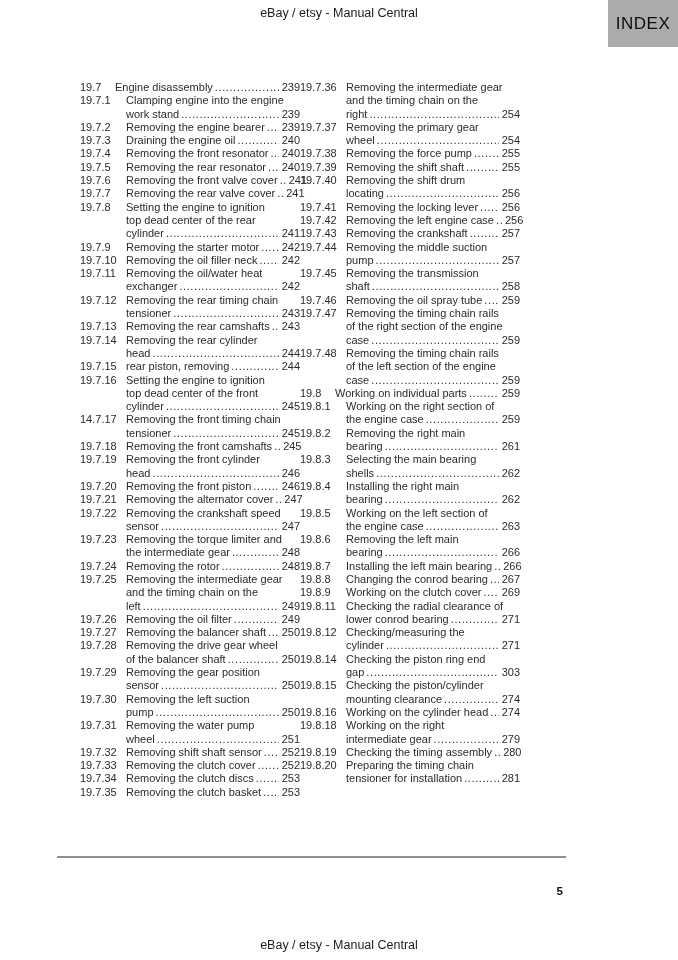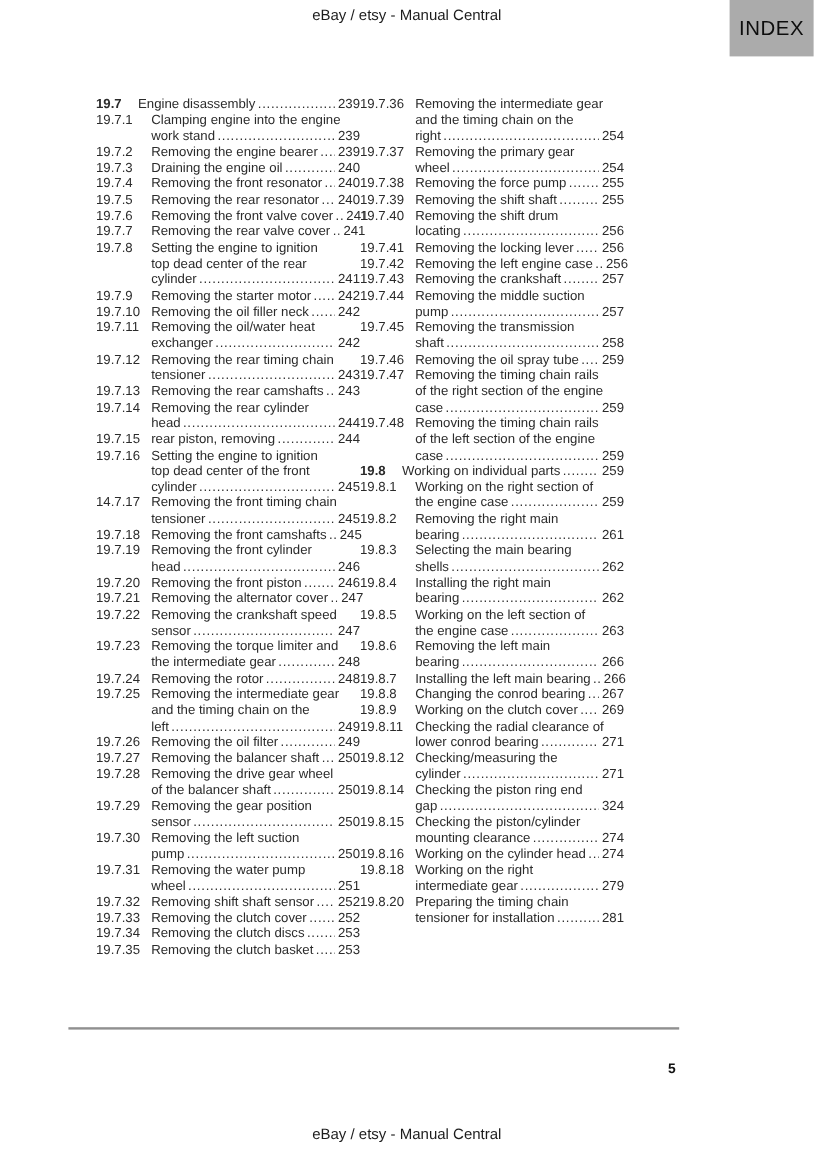--- a/index.html
+++ b/index.html
@@ -26,21 +26,21 @@
   }
   .toc {
     position: absolute; left: 80px; top: 81px; width: 486px;
     display: flex;
     font-size: 11px; line-height: 13.3px;
   }
   .col { width: 220px; }
   .col + .col { }
   .toc-entry { display: flex; }
   .toc-num { width: 46px; flex-shrink: 0; white-space: nowrap; }
-  .toc-entry.top .toc-num { width: 35px; font-weight: bold; }
+  .toc-entry.top .toc-num { width: 35px; }
   .toc-body { flex: 1; min-width: 0; }
   .toc-line { display: block; white-space: nowrap; }
   .toc-line.last { display: flex; align-items: baseline; }
   .toc-line.last .t { white-space: nowrap; }
   .dots {
     flex: 1; min-width: 6px; overflow: hidden; white-space: nowrap;
     margin: 0 3px 0 2px; letter-spacing: 0.6px;
   }
   .dots::after {
     content: "....................................................................................";
@@ -719,21 +719,21 @@
             </span>
           </span>
         </div>
         <div class="toc-entry">
           <span class="toc-num">19.8.14</span>
           <span class="toc-body">
             <span class="toc-line">Checking the piston ring end</span>
             <span class="toc-line last">
               <span class="t">gap</span>
               <span class="dots"></span>
-              <span class="pg">324</span>
+              <span class="pg">303</span>
             </span>
           </span>
         </div>
         <div class="toc-entry">
           <span class="toc-num">19.8.15</span>
           <span class="toc-body">
             <span class="toc-line">Checking the piston/cylinder</span>
             <span class="toc-line last">
               <span class="t">mounting clearance</span>
               <span class="dots"></span>
@@ -752,20 +752,30 @@
           </span>
         </div>
         <div class="toc-entry">
           <span class="toc-num">19.8.18</span>
           <span class="toc-body">
             <span class="toc-line">Working on the right</span>
             <span class="toc-line last">
               <span class="t">intermediate gear</span>
               <span class="dots"></span>
               <span class="pg">279</span>
+            </span>
+          </span>
+        </div>
+        <div class="toc-entry">
+          <span class="toc-num">19.8.19</span>
+          <span class="toc-body">
+            <span class="toc-line last">
+              <span class="t">Checking the timing assembly</span>
+              <span class="dots"></span>
+              <span class="pg">280</span>
             </span>
           </span>
         </div>
         <div class="toc-entry">
           <span class="toc-num">19.8.20</span>
           <span class="toc-body">
             <span class="toc-line">Preparing the timing chain</span>
             <span class="toc-line last">
               <span class="t">tensioner for installation</span>
               <span class="dots"></span>

